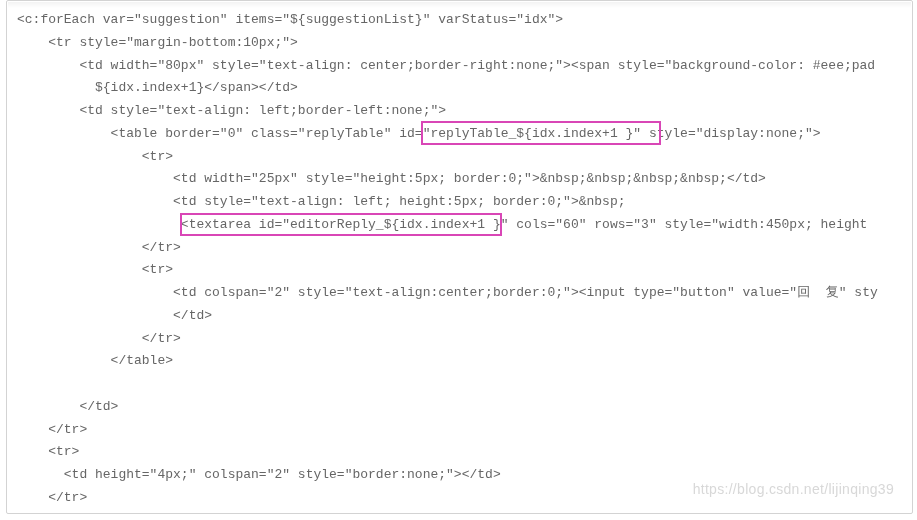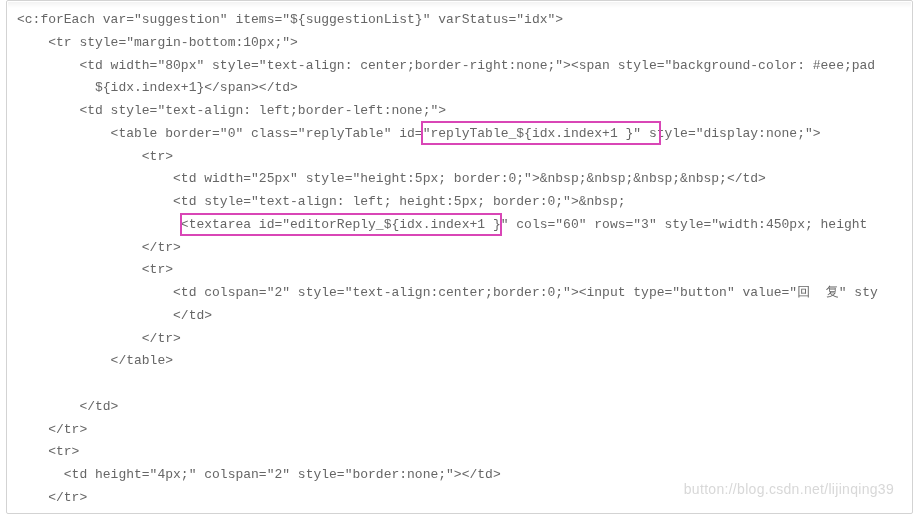--- a/index.html
+++ b/index.html
@@ -80,14 +80,14 @@
         &lt;/td&gt;
     &lt;/tr&gt;
     &lt;tr&gt;
       &lt;td height="4px;" colspan="2" style="border:none;"&gt;&lt;/td&gt;
     &lt;/tr&gt;
 &lt;/c:forEach&gt;</pre>
 
   <div class="hlbox" style="left:414px; top:120px; width:240px; height:24px;"></div>
   <div class="hlbox" style="left:173px; top:212px; width:322px; height:23px;"></div>
 
-  <div class="watermark">button://blog.csdn.net/lijinqing39</div>
+  <div class="watermark">https://blog.csdn.net/lijinqing39</div>
 </div>
 
 </body></html>

